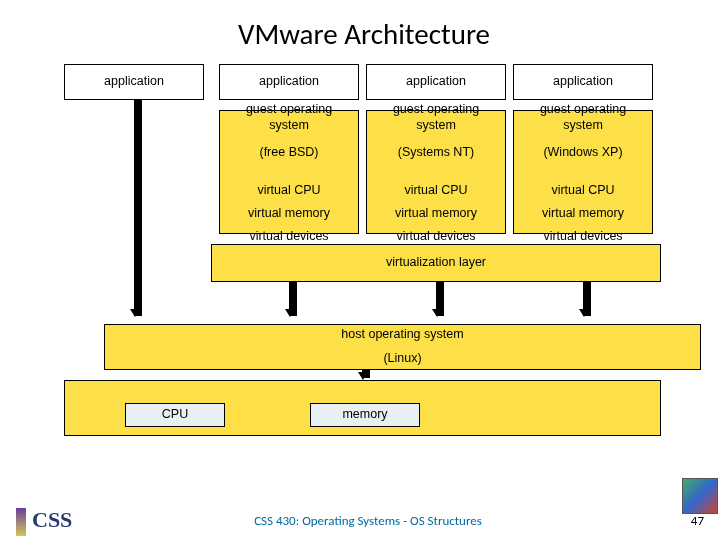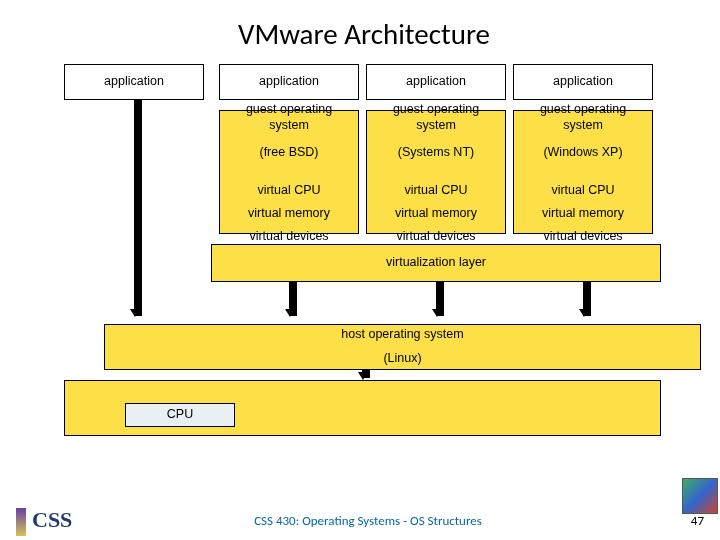--- a/index.html
+++ b/index.html
@@ -59,21 +59,21 @@
   .hw { top: 316px; left: 0; width: 597px; height: 56px; }
   .hw-label { position: absolute; top: 4px; width: 100%; text-align: center; }
   .hw-sub {
     position: absolute;
     top: 22px;
     height: 24px;
     border: 1px solid #000;
     background: #e8f0f4;
     display: flex; justify-content: center; align-items: center;
   }
-  .hw-cpu { left: 60px;  width: 110px; }
+  .hw-cpu { left: 60px;  width: 100px; }
   .hw-mem { left: 245px; width: 110px; }
   .hw-io  { left: 430px; width: 110px; }
 
   
   .arrow {
     position: absolute;
     width: 2px;
     background: #000;
   }
   .arrow::after {
@@ -173,20 +173,21 @@
   <div class="arrow arrow-a3"></div>
   <div class="arrow arrow-h"></div>
 
   <div class="box tint host">
     <div>host operating system</div>
     <div>(Linux)</div>
   </div>
 
   <div class="box tint hw">
     <div class="hw-sub hw-cpu">CPU</div>
+    <div class="hw-sub hw-mem">memory</div>
   </div>
 
 </div>
 
 <div class="footer">CSS 430: Operating Systems - OS Structures</div>
 <div class="pagenum">47</div>
 <div class="logo-left"><span class="bar"></span><span>CSS</span></div>
 <div class="logo-right"></div>
 
 </body></html>

